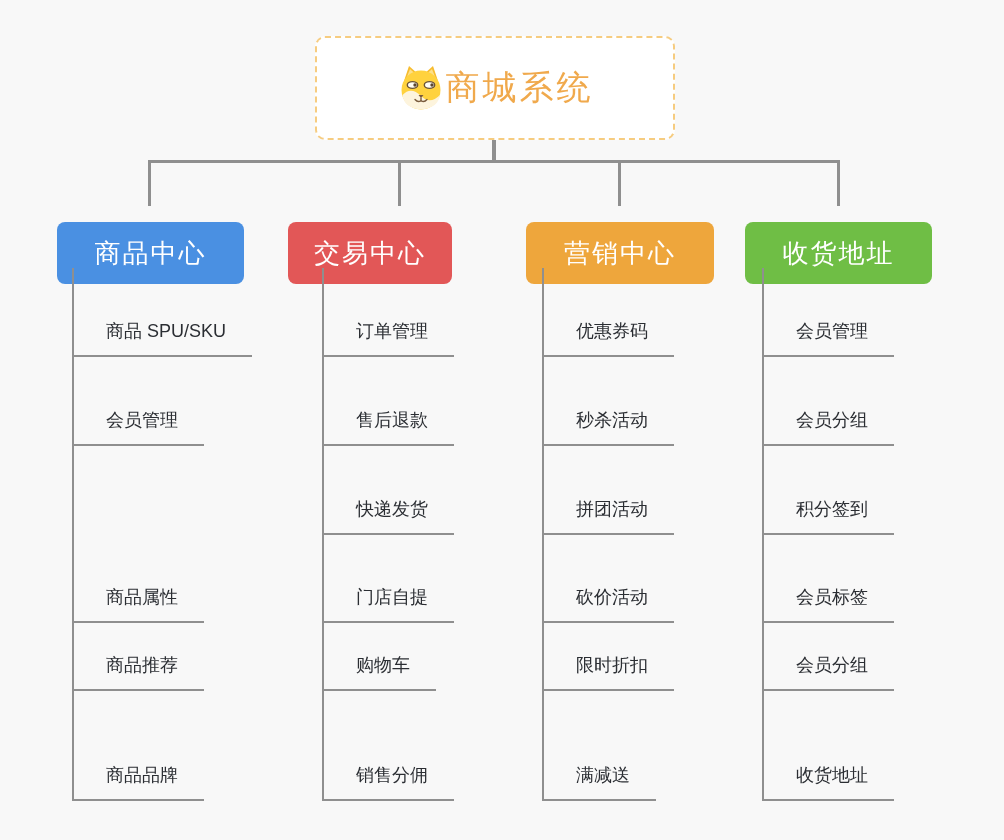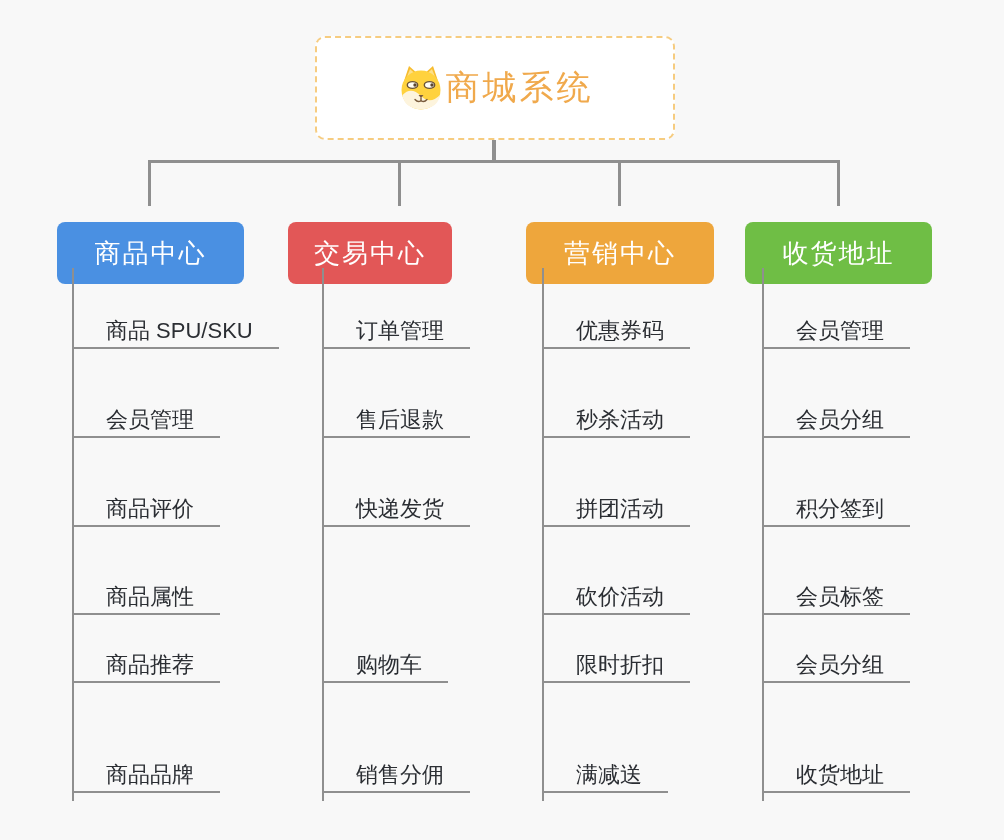--- a/index.html
+++ b/index.html
@@ -42,23 +42,23 @@
   
   .trunk{position:absolute;top:268px;width:2px;height:533px;background:#8f8f8f;}
   .tr-1{left:72px;}
   .tr-2{left:322px;}
   .tr-3{left:542px;}
   .tr-4{left:762px;}
 
   
   .leaf{
     position:absolute;
-    padding:0 26px 0 34px;
+    padding:0 26px 8px 34px;
     border-bottom:2px solid #8f8f8f;
-    font-size:22px;color:#2b2e33;line-height:32px;white-space:nowrap;
+    font-size:18px;color:#2b2e33;line-height:32px;white-space:nowrap;
     box-sizing:border-box;
   }
   .col-1{left:72px;}
   .col-2{left:322px;}
   .col-3{left:542px;}
   .col-4{left:762px;text-align:center;}
   .row-0{top:315px;}
   .row-1{top:404px;}
   .row-2{top:493px;}
   .row-3{top:581px;}
@@ -108,28 +108,28 @@
     <span>收货地址</span>
   </div>
 
   <div class="trunk tr-1"></div>
   <div class="trunk tr-2"></div>
   <div class="trunk tr-3"></div>
   <div class="trunk tr-4"></div>
 
   <div class="leaf col-1 row-0">商品 SPU/SKU</div>
   <div class="leaf col-1 row-1">会员管理</div>
-  <div class="leaf col-1 row-2">商品评价</div>
   <div class="leaf col-1 row-3">商品属性</div>
   <div class="leaf col-1 row-4">商品推荐</div>
   <div class="leaf col-1 row-5">商品品牌</div>
 
   <div class="leaf col-2 row-0">订单管理</div>
   <div class="leaf col-2 row-1">售后退款</div>
   <div class="leaf col-2 row-2">快递发货</div>
+  <div class="leaf col-2 row-3">门店自提</div>
   <div class="leaf col-2 row-4">购物车</div>
   <div class="leaf col-2 row-5">销售分佣</div>
 
   <div class="leaf col-3 row-0">优惠券码</div>
   <div class="leaf col-3 row-1">秒杀活动</div>
   <div class="leaf col-3 row-2">拼团活动</div>
   <div class="leaf col-3 row-3">砍价活动</div>
   <div class="leaf col-3 row-4">限时折扣</div>
   <div class="leaf col-3 row-5">满减送</div>
 

